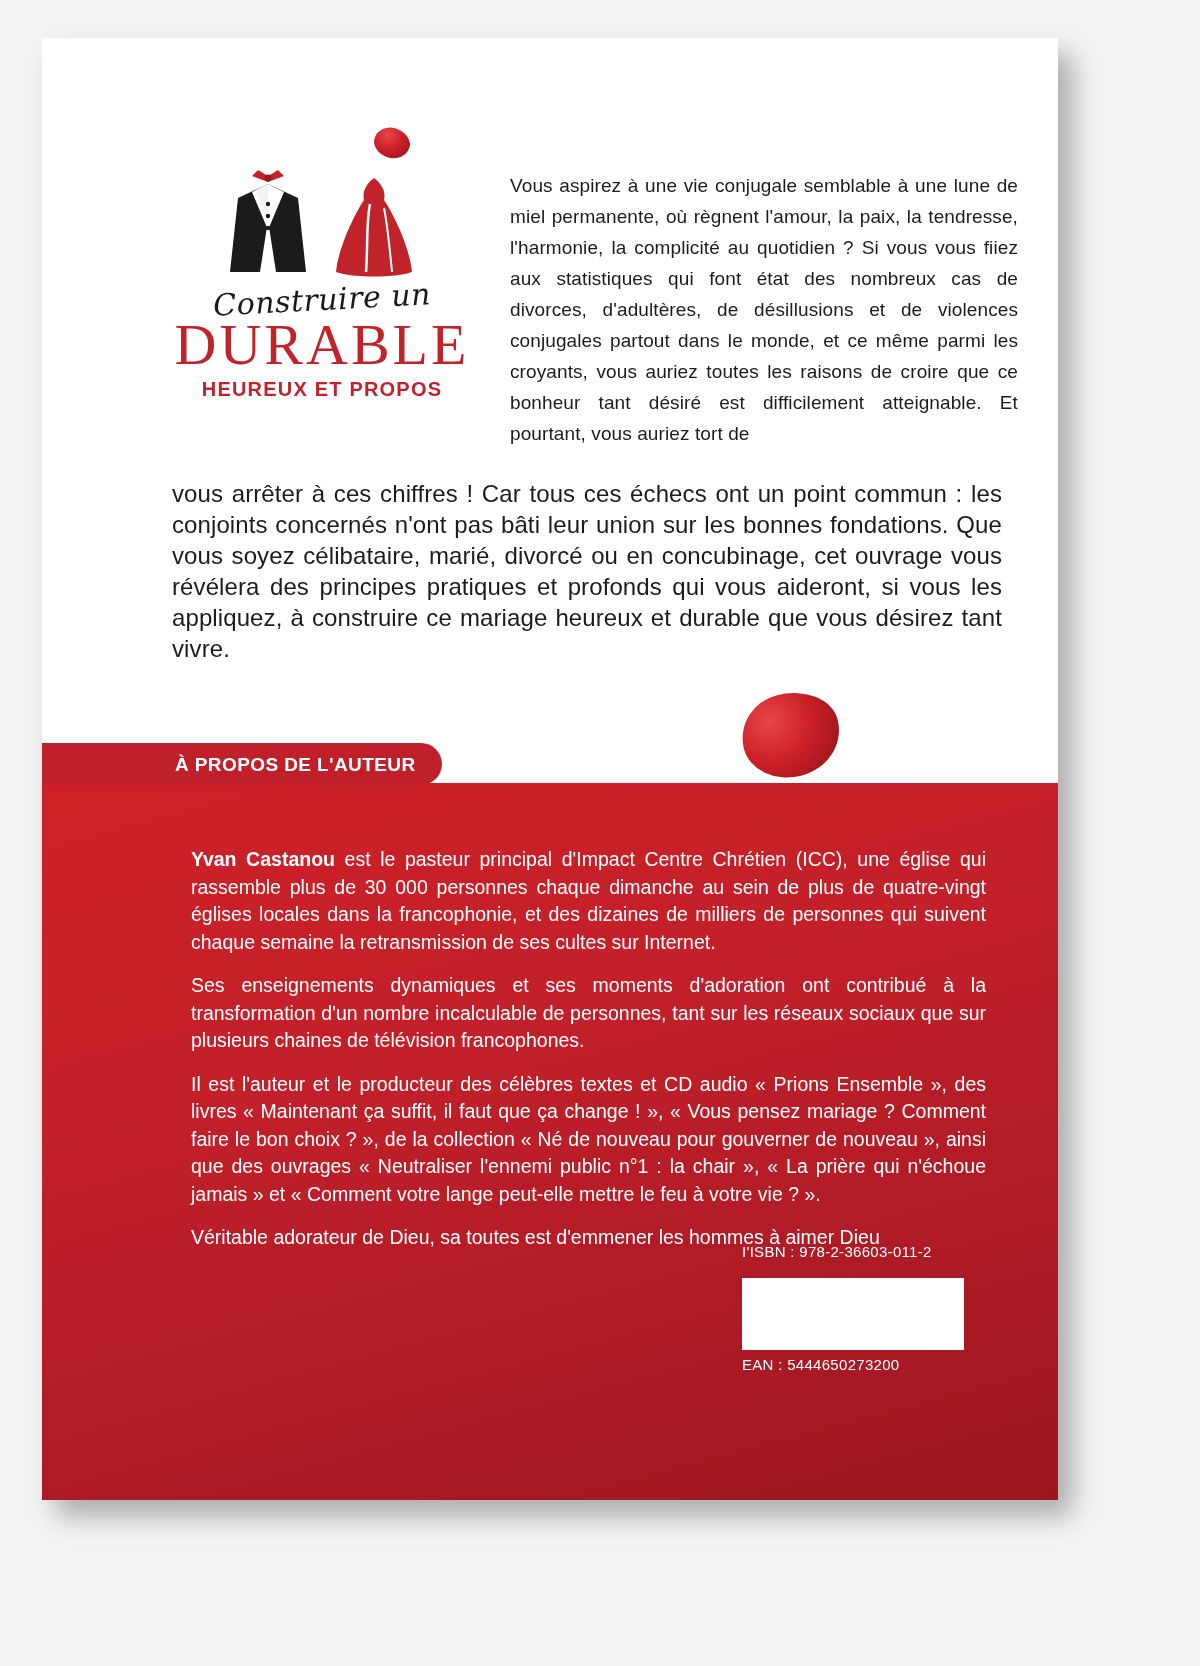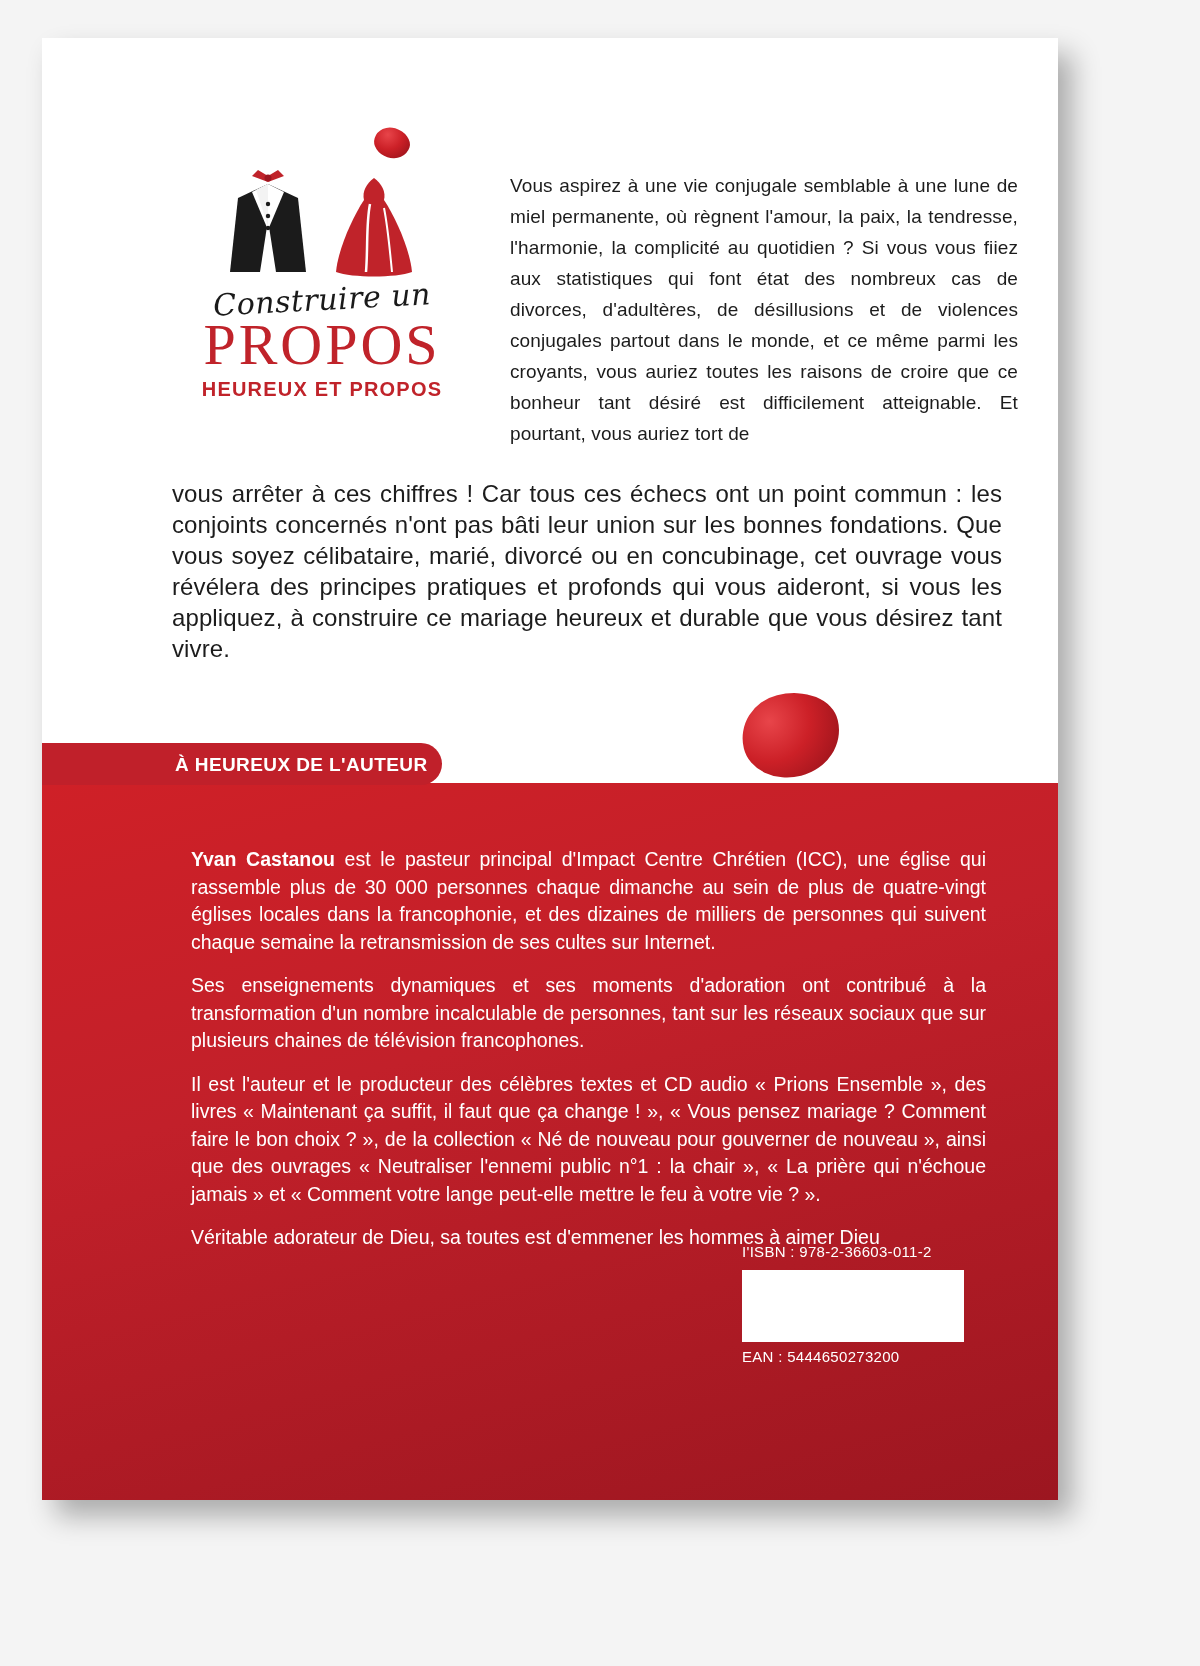--- a/index.html
+++ b/index.html
@@ -149,21 +149,21 @@
   .isbn-block {
     position: absolute;
     left: 700px;
     top: 1205px;
     width: 225px;
   }
   .isbn-line {
     color: #ffffff;
     font-size: 15px;
     letter-spacing: 0.3px;
-    margin-bottom: 10px;
+    margin-bottom: 18px;
   }
   .barcode {
     width: 222px;
     height: 72px;
     background: #ffffff;
   }
   .ean-line {
     color: #ffffff;
     font-size: 15px;
     letter-spacing: 0.3px;
@@ -213,34 +213,34 @@
           <circle cx="46" cy="60" r="2.2" fill="#1b1b1b"></circle>
         </svg>
         <svg class="dress" viewBox="0 0 104 104">
           <path d="M52 4 C44 10 40 18 42 26 L62 26 C64 18 60 10 52 4 Z" fill="#c0232a"></path>
           <path d="M42 26 C30 44 16 76 14 98 C30 104 74 104 90 98 C88 76 74 44 62 26 Z" fill="#c0232a"></path>
           <path d="M48 30 C44 50 46 74 44 98" stroke="#ffffff" stroke-width="2.5" fill="none"></path>
           <path d="M62 34 C66 54 68 78 70 98" stroke="#ffffff" stroke-width="2" fill="none"></path>
         </svg>
       </div>
       <div class="script-word">Construire un</div>
-      <div class="mariage-word">PROPOS</div>
+      <div class="mariage-word">DURABLE</div>
       <div class="sub-word">HEUREUX  ET  PROPOS</div>
     </div>
 
     <div class="blurb-top">Vous aspirez à une vie conjugale semblable à une lune de miel permanente, où règnent l'amour, la paix, la tendresse, l'harmonie, la complicité au quotidien ? Si vous vous fiiez aux statistiques qui font état des nombreux cas de divorces, d'adultères, de désillusions et de violences conjugales partout dans le monde, et ce même parmi les croyants, vous auriez toutes les raisons de croire que ce bonheur tant désiré est difficilement atteignable. Et pourtant, vous auriez tort de</div>
     <div class="blurb-bottom">vous arrêter à ces chiffres ! Car tous ces échecs ont un point commun : les conjoints concernés n'ont pas bâti leur union sur les bonnes fondations. Que vous soyez célibataire, marié, divorcé ou en concubinage, cet ouvrage vous révélera des principes pratiques et profonds qui vous aideront, si vous les appliquez, à construire ce mariage heureux et durable que vous désirez tant vivre.</div>
 
     <div class="red-panel">
       
       
     </div>
 
     <div class="author-tab">
-      <span>À HEUREUX DE L'AUTEUR</span>
+      <span>À PROPOS DE L'AUTEUR</span>
     </div>
 
     <div class="author-text">
       <p><b>Yvan Castanou</b><span> est le pasteur principal d'Impact Centre Chrétien (ICC), une église qui rassemble plus de 30 000 personnes chaque dimanche au sein de plus de quatre-vingt églises locales dans la francophonie, et des dizaines de milliers de personnes qui suivent chaque semaine la retransmission de ses cultes sur Internet.</span></p>
       <p>Ses enseignements dynamiques et ses moments d'adoration ont contribué à la transformation d'un nombre incalculable de personnes, tant sur les réseaux sociaux que sur plusieurs chaines de télévision francophones.</p>
       <p>Il est l'auteur et le producteur des célèbres textes et CD audio « Prions Ensemble », des livres « Maintenant ça suffit, il faut que ça change ! », « Vous pensez mariage ? Comment faire le bon choix ? », de la collection « Né de nouveau pour gouverner de nouveau », ainsi que des ouvrages « Neutraliser l'ennemi public n°1 : la chair », « La prière qui n'échoue jamais » et « Comment votre lange peut-elle mettre le feu à votre vie ? ».</p>
       <p>Véritable adorateur de Dieu, sa toutes est d'emmener les hommes à aimer Dieu</p>
     </div>
 
     <div class="isbn-block">

